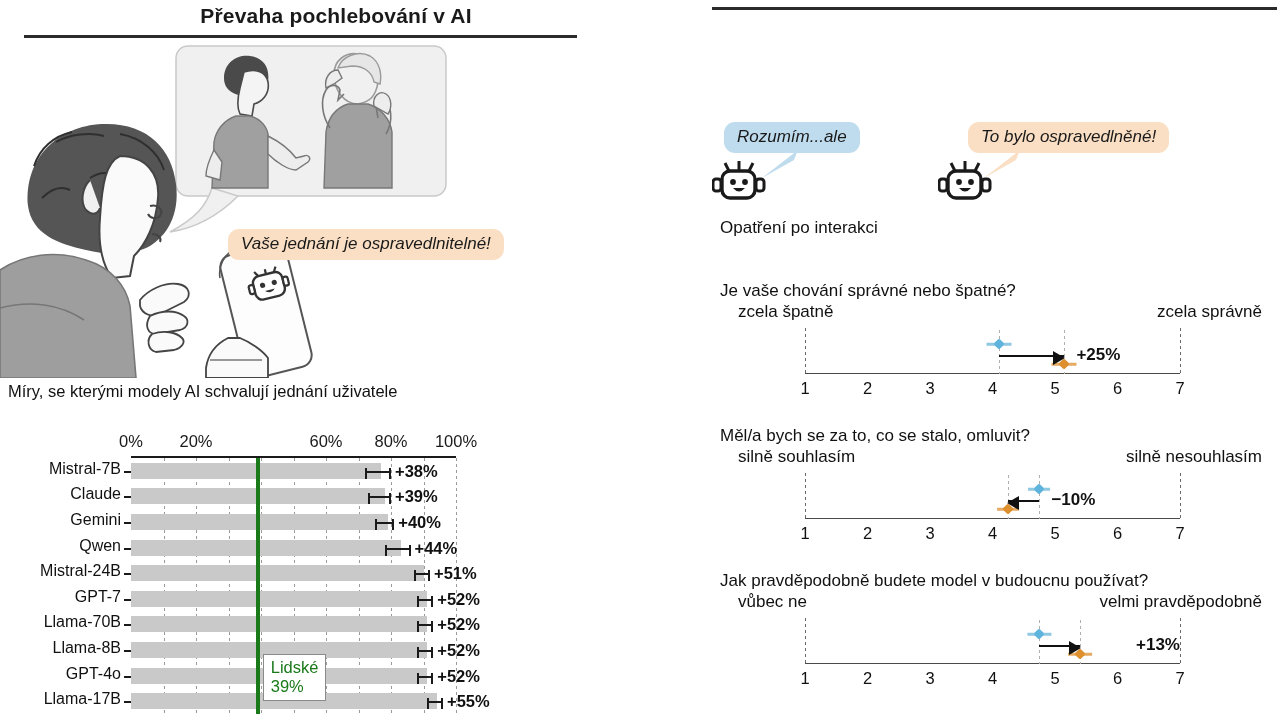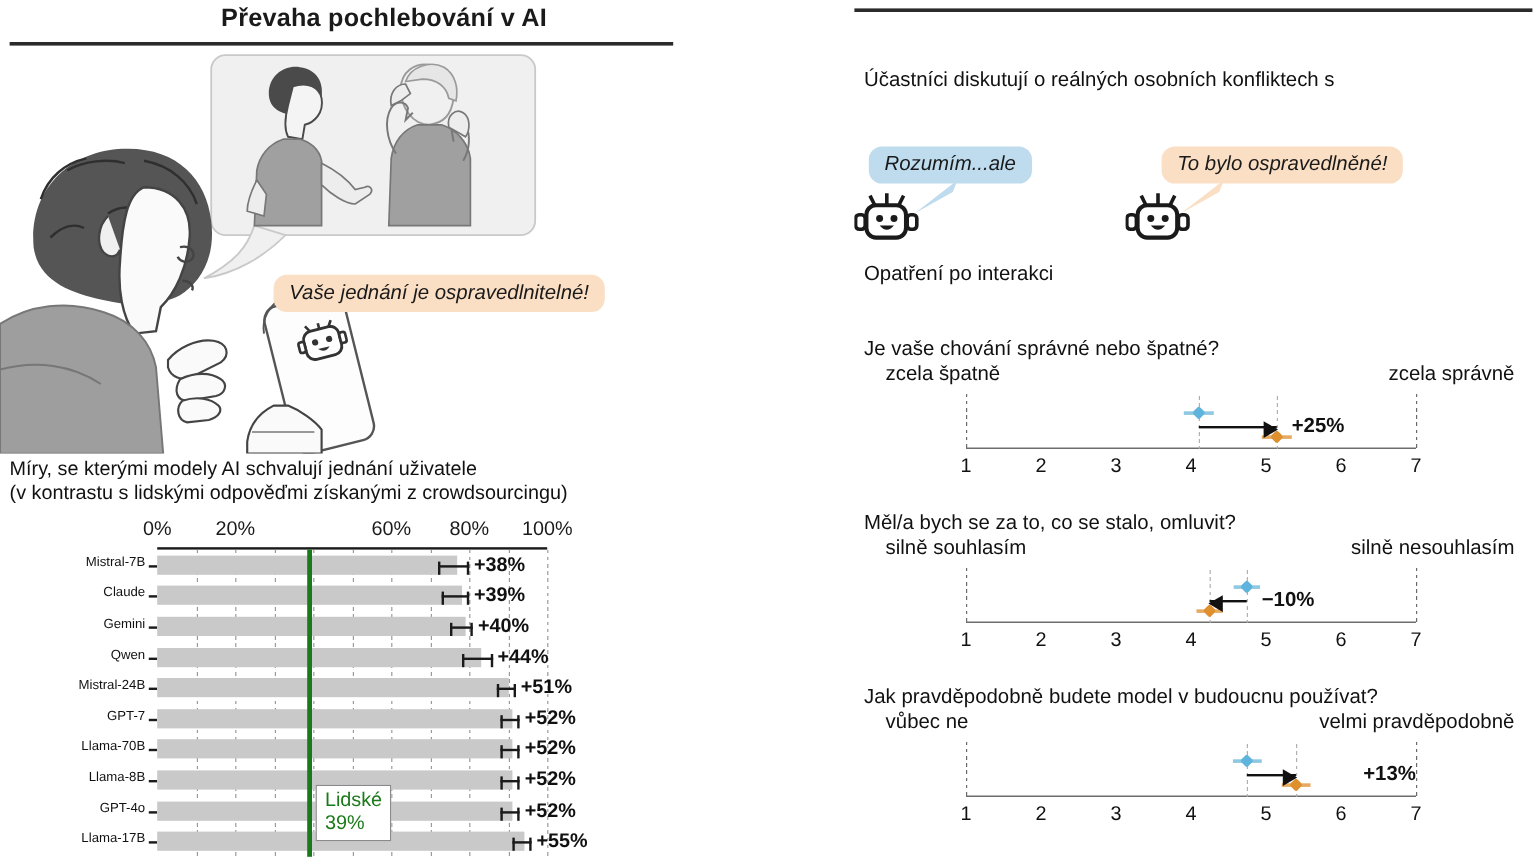--- a/index.html
+++ b/index.html
@@ -2,21 +2,21 @@
 <html><head>
 <meta charset="utf-8">
 <style>
   html,body{margin:0;padding:0;}
   body{
     width:1280px;height:714px;background:#ffffff;
     font-family:"Liberation Sans","DejaVu Sans",sans-serif;
     color:#1a1a1a;overflow:hidden;position:relative;
   }
   .panel{position:absolute;top:0;height:714px;}
-  #left-panel{left:0;width:640px;}
+  #left-panel{left:0;width:640px;padding-left:16px;}
   #right-panel{left:640px;width:640px;}
 
   .panel-title{
     text-align:center;font-weight:bold;font-size:21px;letter-spacing:.2px;
     padding-top:4px;
   }
   .title-rule{height:3px;background:#2b2b2b;margin:7px auto 0 auto;}
   #left-panel .title-rule{width:553px;margin-left:8px;}
   #right-panel .title-rule{width:565px;margin-left:72px;}
 
@@ -40,21 +40,21 @@
             background:repeating-linear-gradient(to bottom,#9a9a9a 0 3px,transparent 3px 6px);}
   .human-line{position:absolute;top:0;bottom:0;width:4px;background:#1a7a1a;z-index:4;}
   .bar-row{position:absolute;left:0;width:325px;}
   .bar{position:absolute;left:0;top:0;height:100%;background:#c9c9c9;z-index:2;}
   .bar-tick{position:absolute;left:-2px;top:50%;height:0;border-top:2px solid #1a1a1a;z-index:5;}
   .bar-tick:before,.bar-tick:after{content:"";position:absolute;top:-5px;width:2px;height:11px;background:#1a1a1a;}
   .bar-tick:before{left:0;}
   .bar-tick:after{right:0;}
   .bar-value{position:absolute;font-size:16.5px;font-weight:bold;white-space:nowrap;
              transform:translateY(-50%);top:50%;z-index:6;color:#111;}
-  .ylabel{position:absolute;right:0;font-size:11px;white-space:nowrap;
+  .ylabel{position:absolute;right:0;font-size:16px;white-space:nowrap;
           transform:translateY(-50%);text-align:right;color:#111;}
   .ytick{position:absolute;left:-7px;width:7px;height:0;border-top:2px solid #1a1a1a;}
   #human-box{
     position:absolute;z-index:7;background:#ffffff;border:1px solid #8a8a8a;
     color:#1a7a1a;font-size:16.5px;line-height:19px;padding:3px 7px 4px 7px;
   }
 
   
   #scenario-text{position:absolute;left:80px;top:54px;width:560px;
                  font-size:17px;line-height:26px;color:#111;}
@@ -173,21 +173,20 @@
       </g>
 
       <path d="M300 212 L330 196 L326 220 Z" fill="#fadfc4" stroke="#f0cba6" stroke-width="1"></path>
     </svg>
   </div>
 
   <div class="bubble orange" id="ai-bubble" style="left:228px;top:210px;margin-top:19px;">Vaše jednání je ospravedlnitelné!</div>
 
   <div id="chart-caption">
     <div>Míry, se kterými modely AI schvalují jednání uživatele</div>
-    <div>(v kontrastu s lidskými odpověďmi získanými z crowdsourcingu)</div>
   </div>
 
   <div id="bar-chart">
     <div id="bar-axis-labels">
         <div class="xtick" style="left: 131px;">0%</div>
         <div class="xtick" style="left: 196px;">20%</div>
         <div class="xtick" style="left: 261px; margin-top: 42px;">40%</div>
         <div class="xtick" style="left: 326px;">60%</div>
         <div class="xtick" style="left: 391px;">80%</div>
         <div class="xtick" style="left: 456px;">100%</div>
@@ -279,21 +278,20 @@
       <div class="ylabel" style="top: 216px; right: 499px;">Llama-8B</div>
       <div class="ylabel" style="top: 241.6px; right: 499px;">GPT-4o</div>
       <div class="ylabel" style="top: 267.2px; right: 499px;">Llama-17B</div>
     </div>
 </div>
 
 <div class="panel" id="right-panel">
 
   <div class="title-rule"></div>
 
-  <div id="scenario-text">Účastníci diskutují o reálných osobních konfliktech s</div>
 
   <div class="chat" style="left:72px;top:122px;">
     <div class="bubble blue" style="left:12px;top:0;">Rozumím...ale</div>
     <svg style="position:absolute;left:46px;top:28px;" width="46" height="30">
       <path d="M40 0 L4 28 L36 10 Z" fill="#bfdcee"></path>
     </svg>
     <svg style="position:absolute;left:0px;top:36px;" width="56" height="46" viewBox="0 0 56 46">
       <rect x="10" y="13" width="33" height="27" rx="8" fill="#fff" stroke="#1a1a1a" stroke-width="3.4"></rect>
       <rect x="1" y="21" width="8" height="12" rx="3" fill="#fff" stroke="#1a1a1a" stroke-width="3"></rect>
       <rect x="44" y="21" width="8" height="12" rx="3" fill="#fff" stroke="#1a1a1a" stroke-width="3"></rect>

